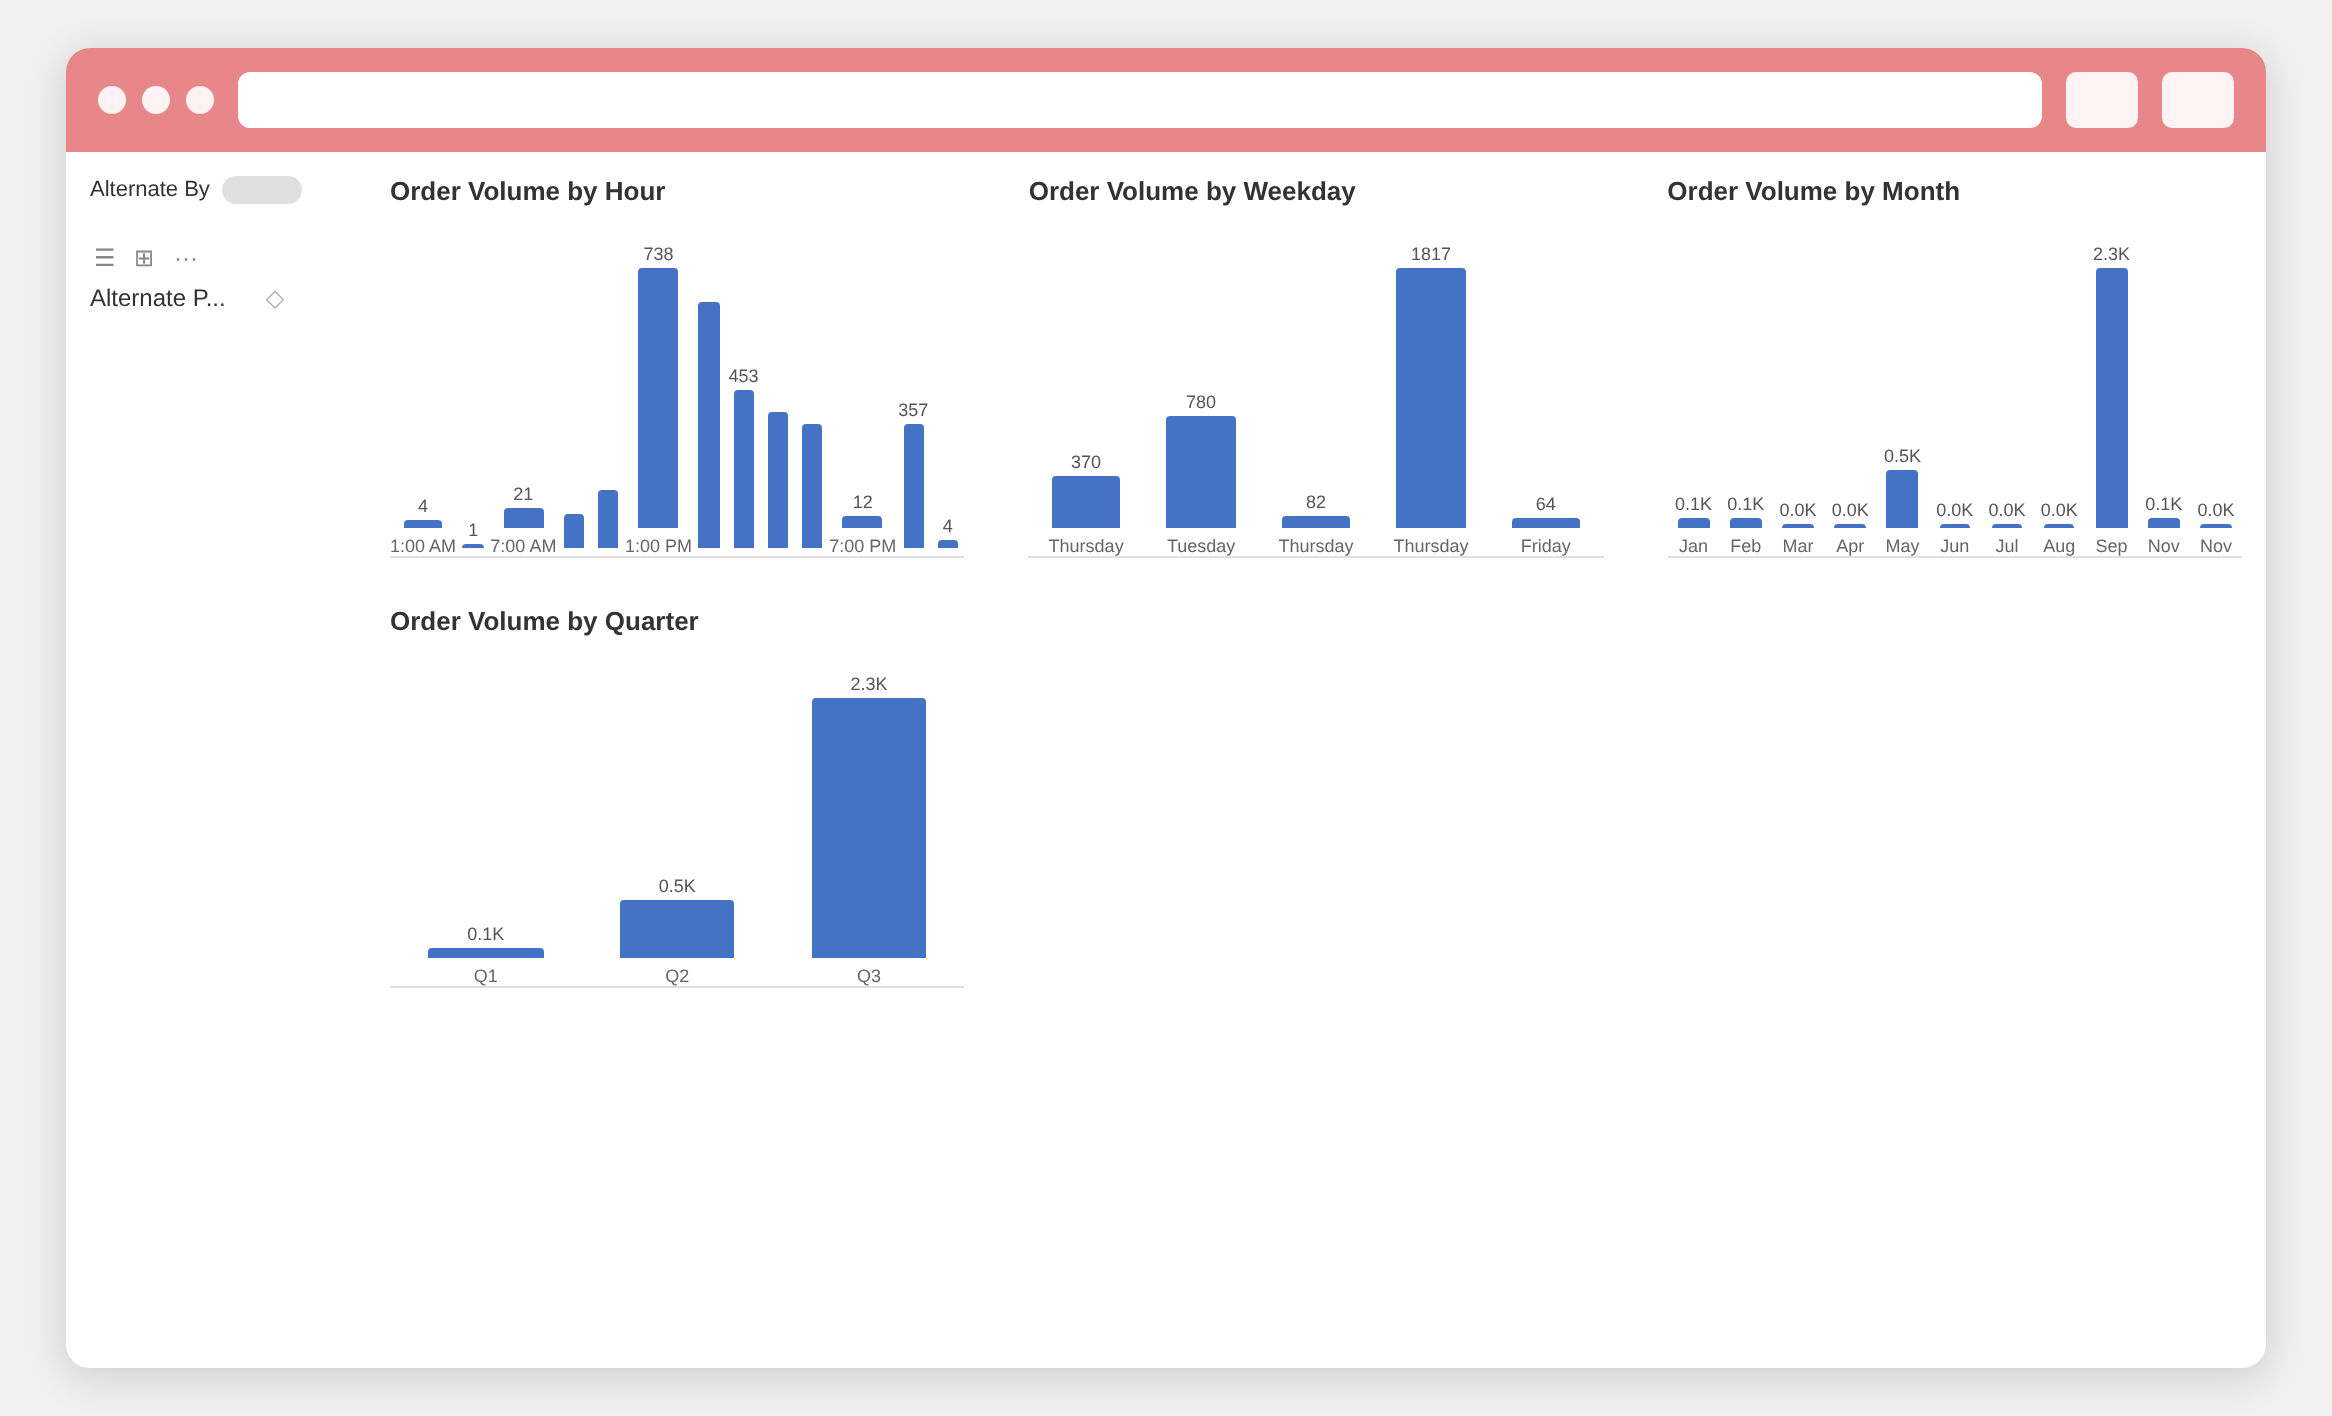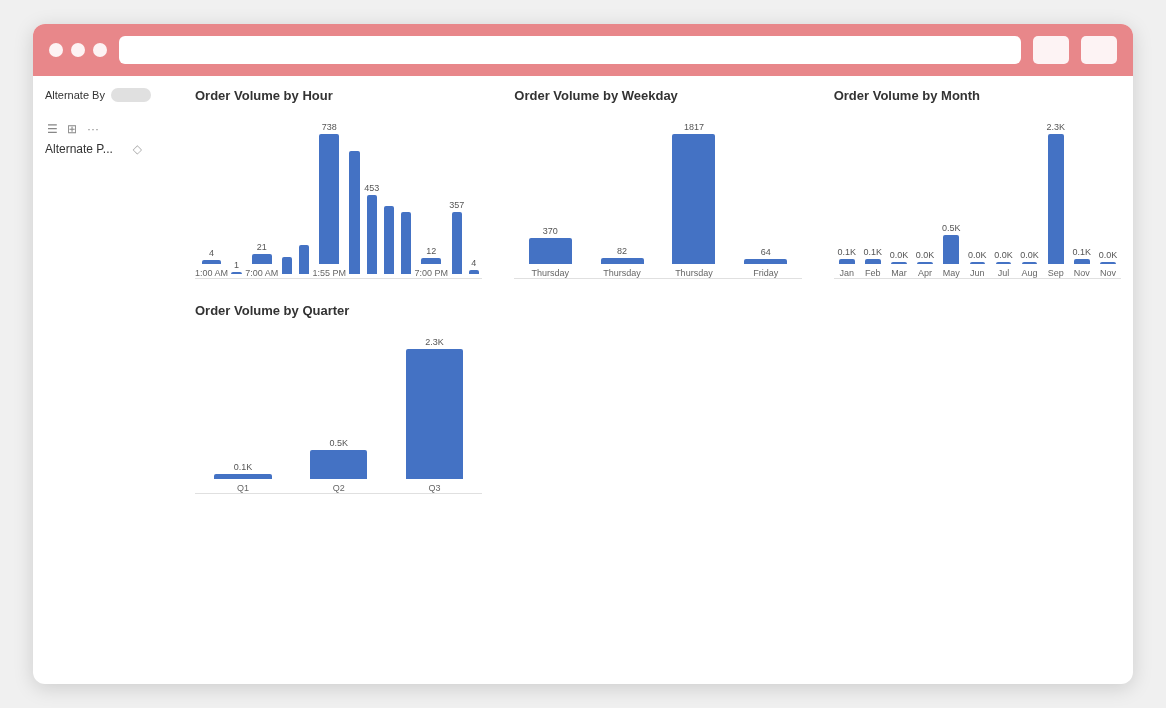--- a/index.html
+++ b/index.html
@@ -218,21 +218,21 @@
               <div class="bar-label"></div>
             </div>
             <div class="bar-group">
               <div class="bar-value"></div>
               <div class="bar" style="height: 28.6px;"></div>
               <div class="bar-label"></div>
             </div>
             <div class="bar-group">
               <div class="bar-value">738</div>
               <div class="bar" style="height: 130px;"></div>
-              <div class="bar-label">1:55 PM</div>
+              <div class="bar-label">1:00 PM</div>
             </div>
             <div class="bar-group">
               <div class="bar-value"></div>
               <div class="bar" style="height: 123.5px;"></div>
               <div class="bar-label"></div>
             </div>
             <div class="bar-group">
               <div class="bar-value">453</div>
               <div class="bar" style="height: 79.3px;"></div>
               <div class="bar-label"></div>
@@ -267,20 +267,25 @@
 
       <div class="chart-container">
         <div class="chart-title">Order Volume by Weekday</div>
         <div class="bar-chart" id="weekday-chart">
             <div class="bar-group">
               <div class="bar-value">370</div>
               <div class="bar" style="height: 26px;"></div>
               <div class="bar-label">Thursday</div>
             </div>
             <div class="bar-group">
+              <div class="bar-value">780</div>
+              <div class="bar" style="height: 55.9px;"></div>
+              <div class="bar-label">Tuesday</div>
+            </div>
+            <div class="bar-group">
               <div class="bar-value">82</div>
               <div class="bar" style="height: 6.5px;"></div>
               <div class="bar-label">Thursday</div>
             </div>
             <div class="bar-group">
               <div class="bar-value">1817</div>
               <div class="bar" style="height: 130px;"></div>
               <div class="bar-label">Thursday</div>
             </div>
             <div class="bar-group">

